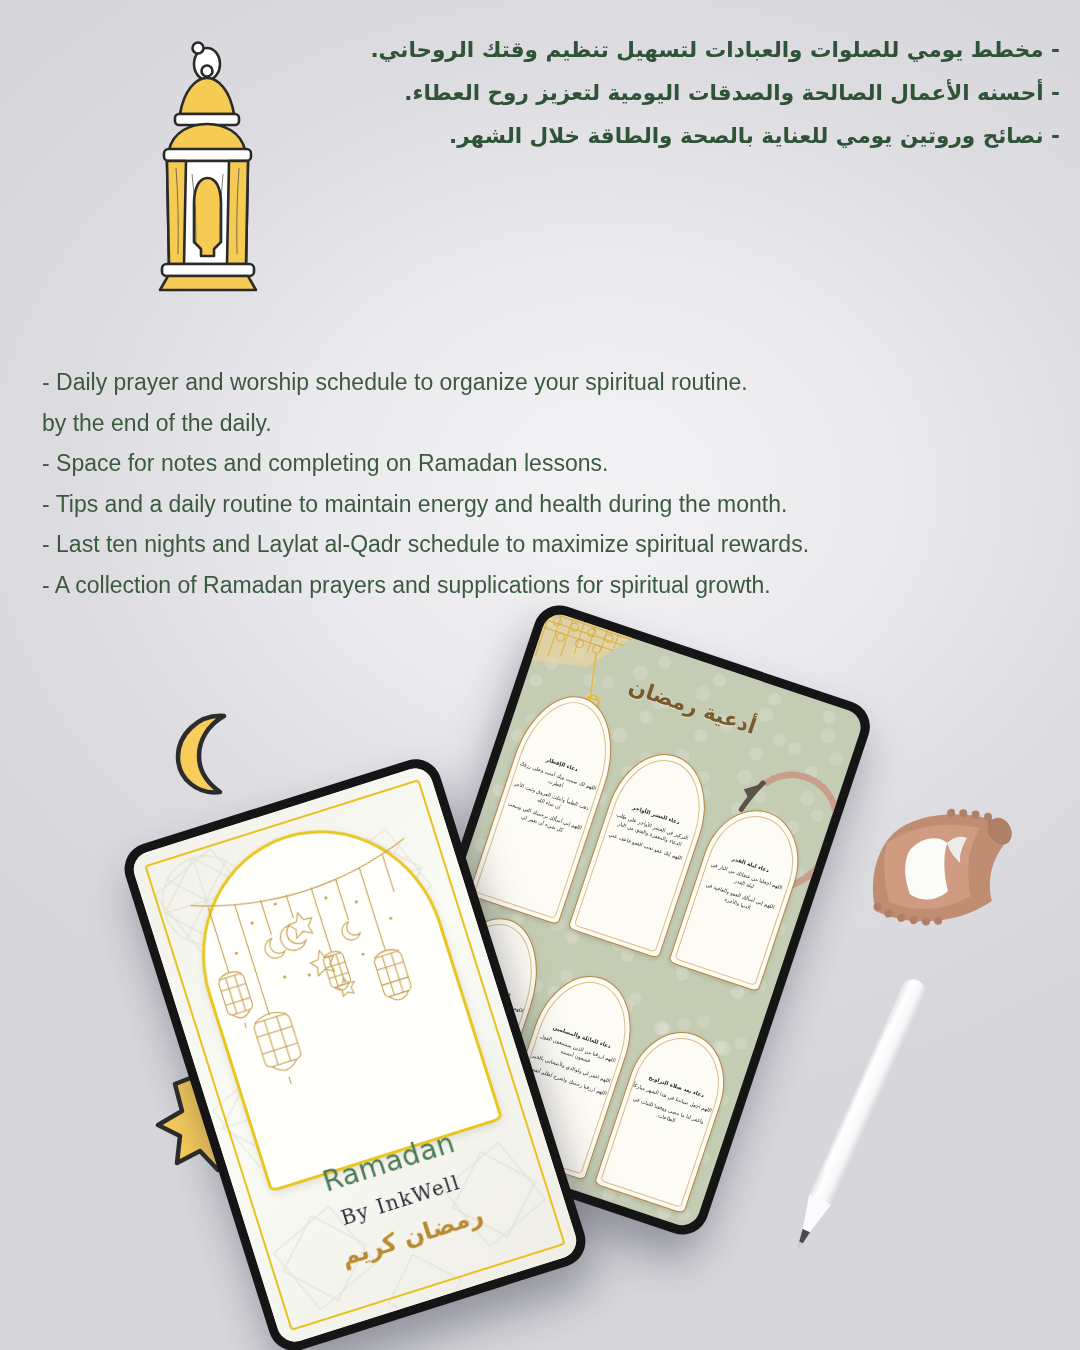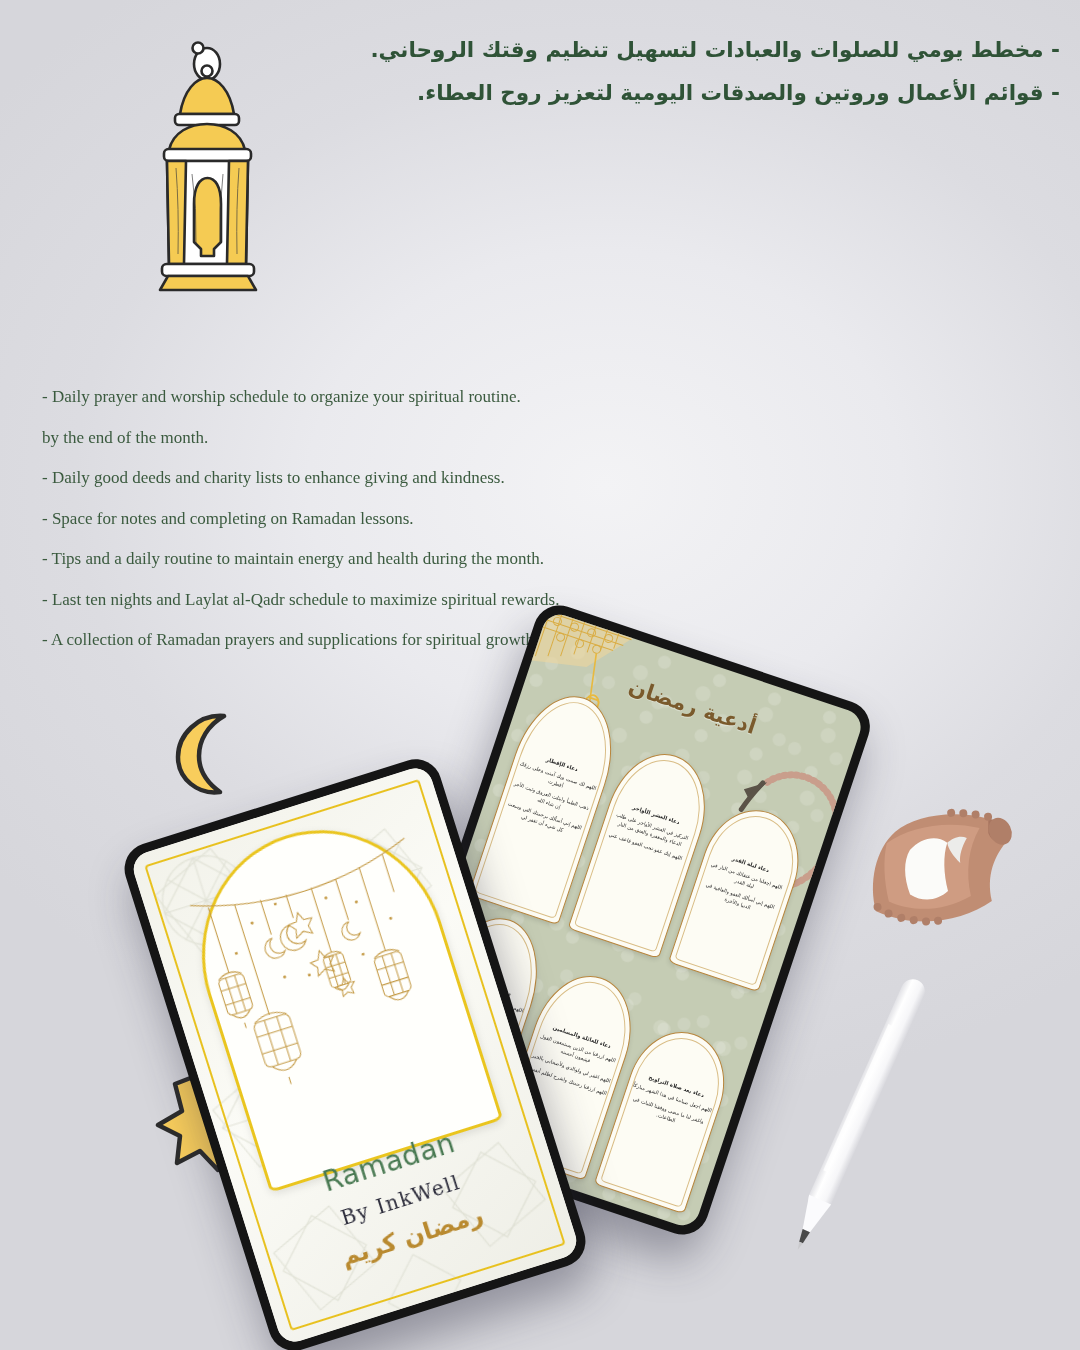--- a/index.html
+++ b/index.html
@@ -19,24 +19,24 @@
     position:absolute;left:300px;top:28px;width:760px;
     direction:rtl;text-align:right;
     color:#2f5337;
     font-family:"DejaVu Sans", sans-serif;
     font-weight:bold;font-size:21.5px;line-height:43px;
     letter-spacing:0px;
   }
   .ar-list div{white-space:nowrap;}
   
   .en-list{
-    position:absolute;left:42px;top:377px;width:960px;
+    position:absolute;left:42px;top:362px;width:960px;
     color:#3a5a3e;
-    font-family:Liberation Serif, serif;
-    font-weight:400;font-size:17px;line-height:40.5px;
+    font-family:Liberation Sans, sans-serif;
+    font-weight:400;font-size:23px;line-height:40.5px;
   }
   .en-list div{white-space:nowrap;}
 
   
   .lantern{position:absolute;left:150px;top:28px;width:115px;height:265px;}
 
   
   .moon{position:absolute;left:150px;top:700px;width:105px;height:105px;}
   .star8{position:absolute;left:148px;top:1058px;width:115px;height:115px;}
 
@@ -171,27 +171,27 @@
         <path d="M42 146 q5 34 4 70"></path>
           <path d="M73 146 q-4 34 -3 70"></path>
         <path d="M26 140 q3 40 2 86"></path>
           <path d="M89 140 q-3 40 -2 86"></path>
       </g>
     </svg>
   </div>
 
   <div class="ar-list">
     <div>- مخطط يومي للصلوات والعبادات لتسهيل تنظيم وقتك الروحاني.</div>
-    <div>- قوائم الأعمال وروتين والصدقات اليومية لتعزيز روح العطاء.</div>
+    <div>- أحسنه الأعمال الصالحة والصدقات اليومية لتعزيز روح العطاء.</div>
+    <div>- نصائح وروتين يومي للعناية بالصحة والطاقة خلال الشهر.</div>
   </div>
 
   <div class="en-list">
     <div>- Daily prayer and worship schedule to organize your spiritual routine.</div>
-    <div>by the end of the month.</div>
-    <div>- Daily good deeds and charity lists to enhance giving and kindness.</div>
+    <div>by the end of the daily.</div>
     <div>- Space for notes and completing on Ramadan lessons.</div>
     <div>- Tips and a daily routine to maintain energy and health during the month.</div>
     <div>- Last ten nights and Laylat al-Qadr schedule to maximize spiritual rewards.</div>
     <div>- A collection of Ramadan prayers and supplications for spiritual growth.</div>
   </div>
 
   <div class="moon">
     <svg viewBox="0 0 105 105" width="105" height="105">
       <path d="M74 16 C48 14 28 35 28 57 C28 79 48 95 70 92 C56 82 49 70 49 56 C49 40 58 25 74 16 Z" fill="#f8cd5c" stroke="#2c2c2c" stroke-width="4.5" stroke-linejoin="round"></path>
     </svg>

